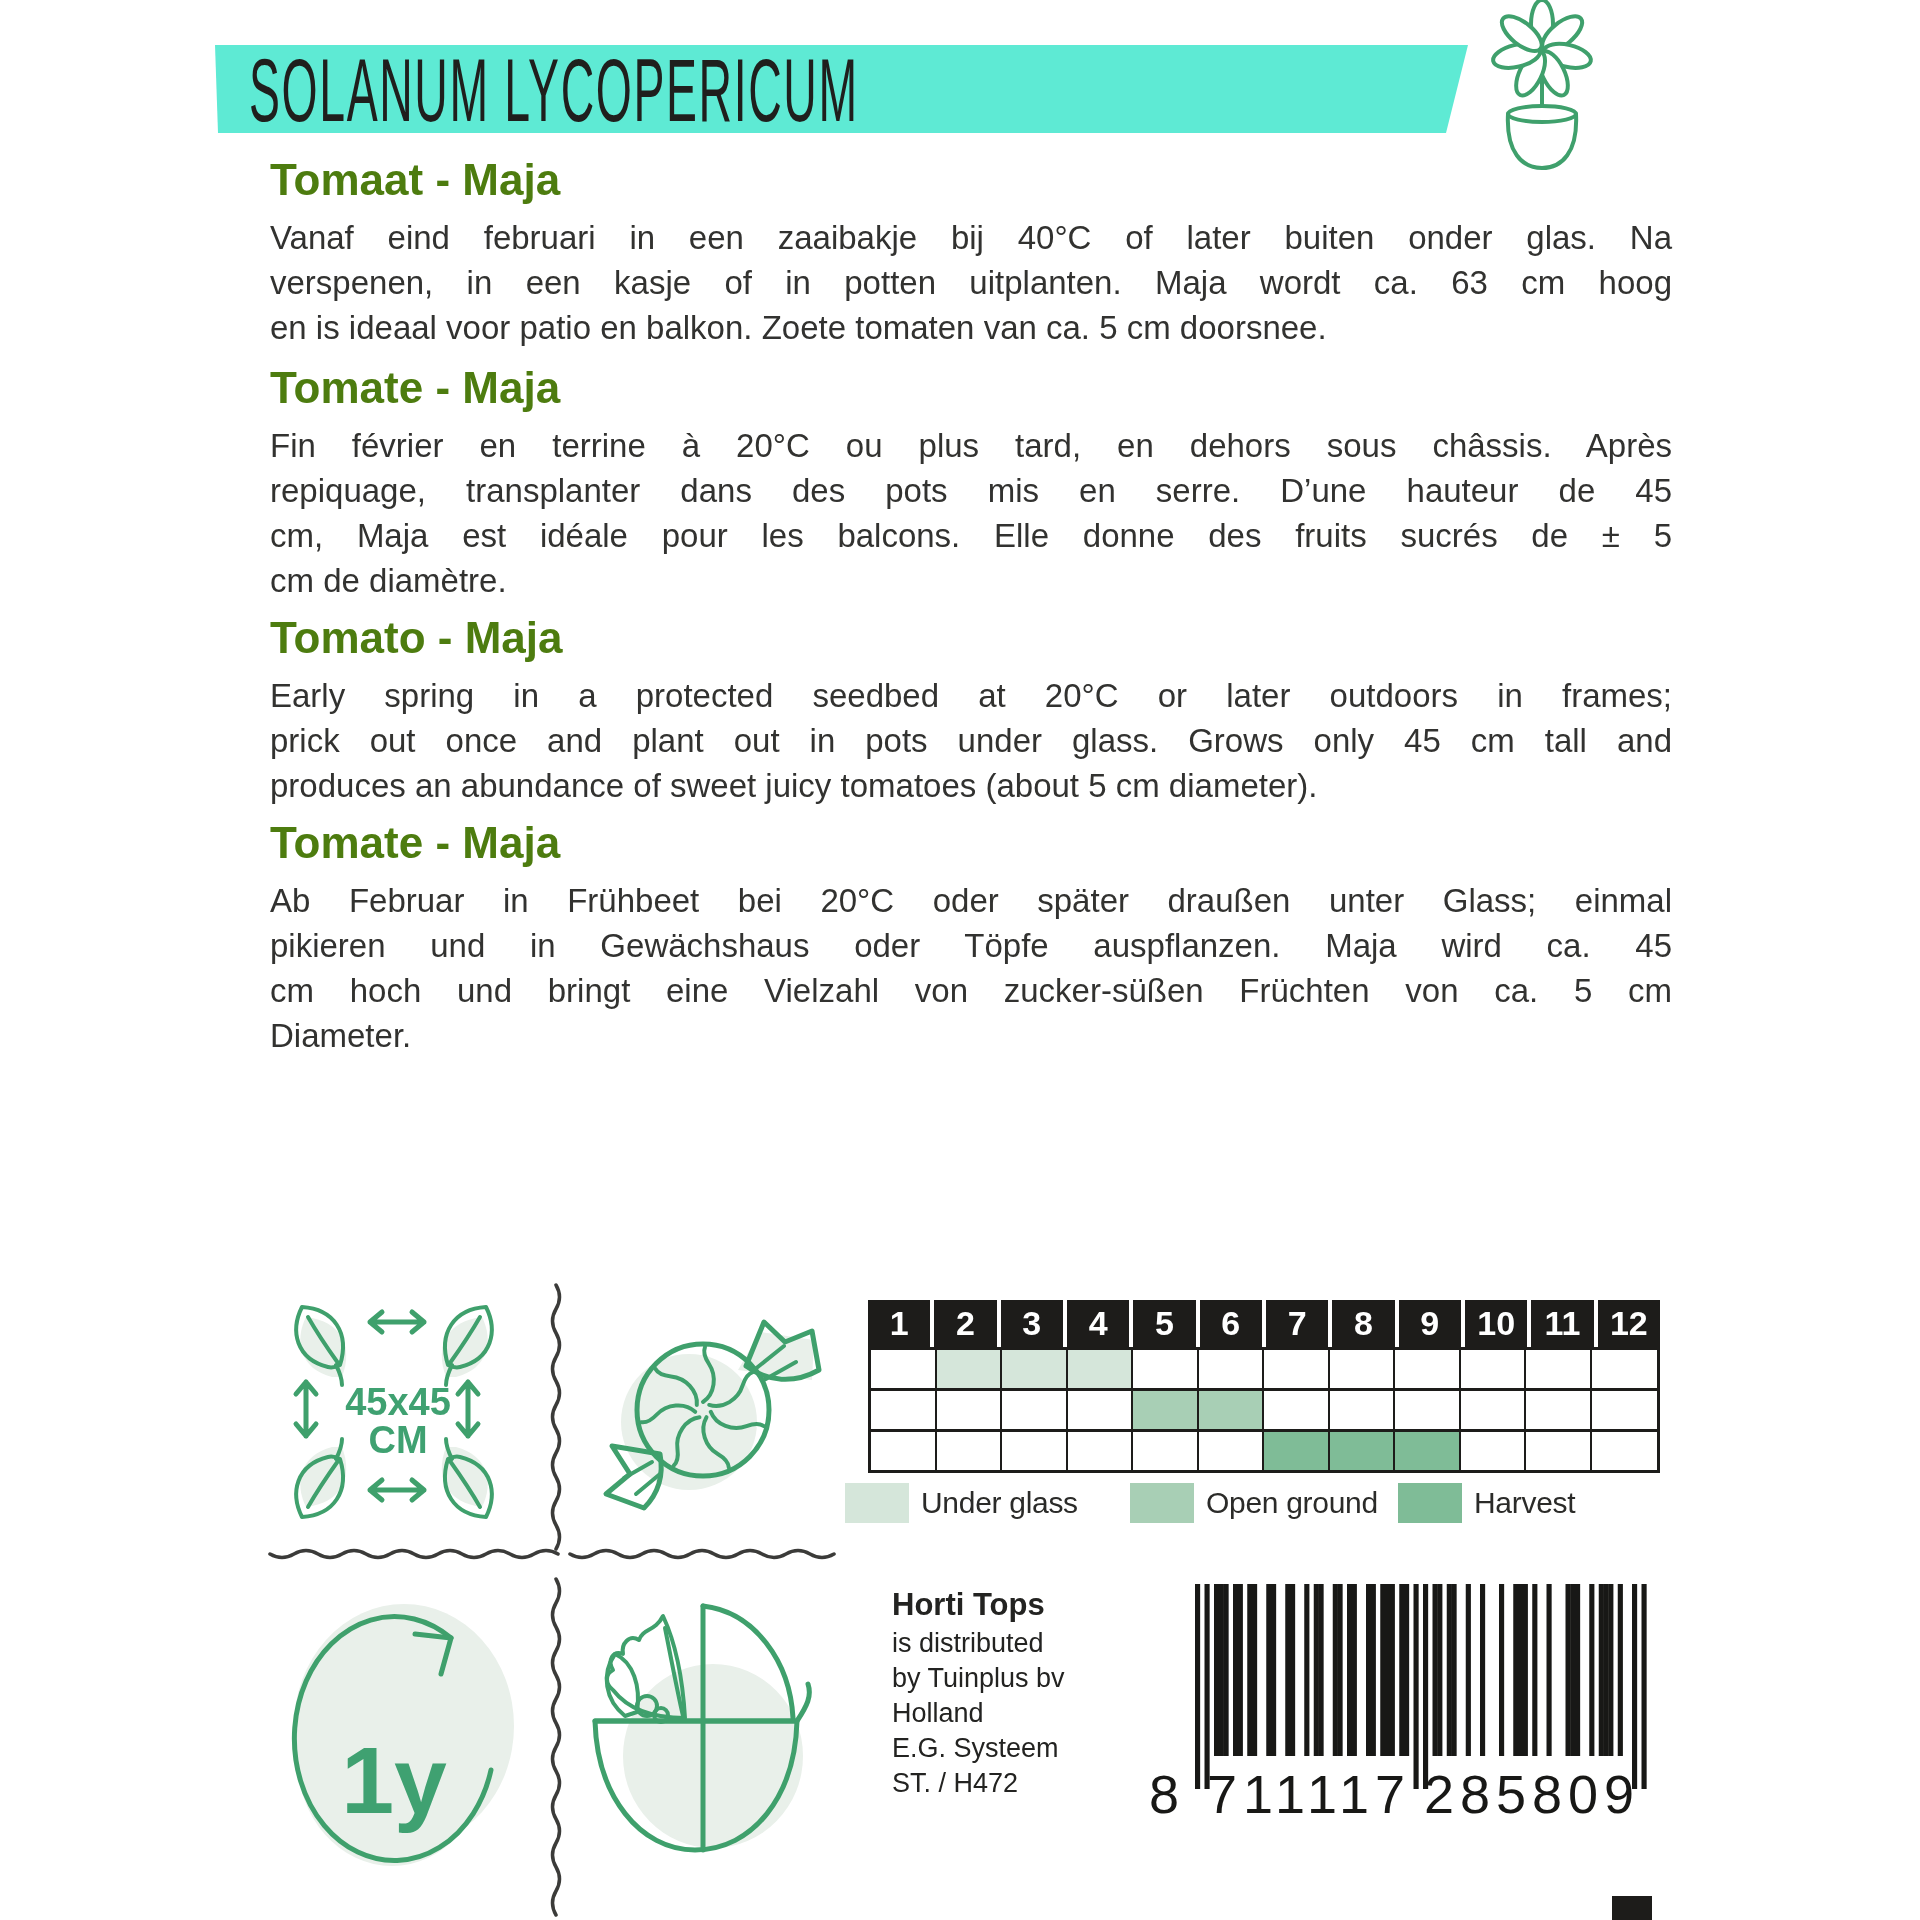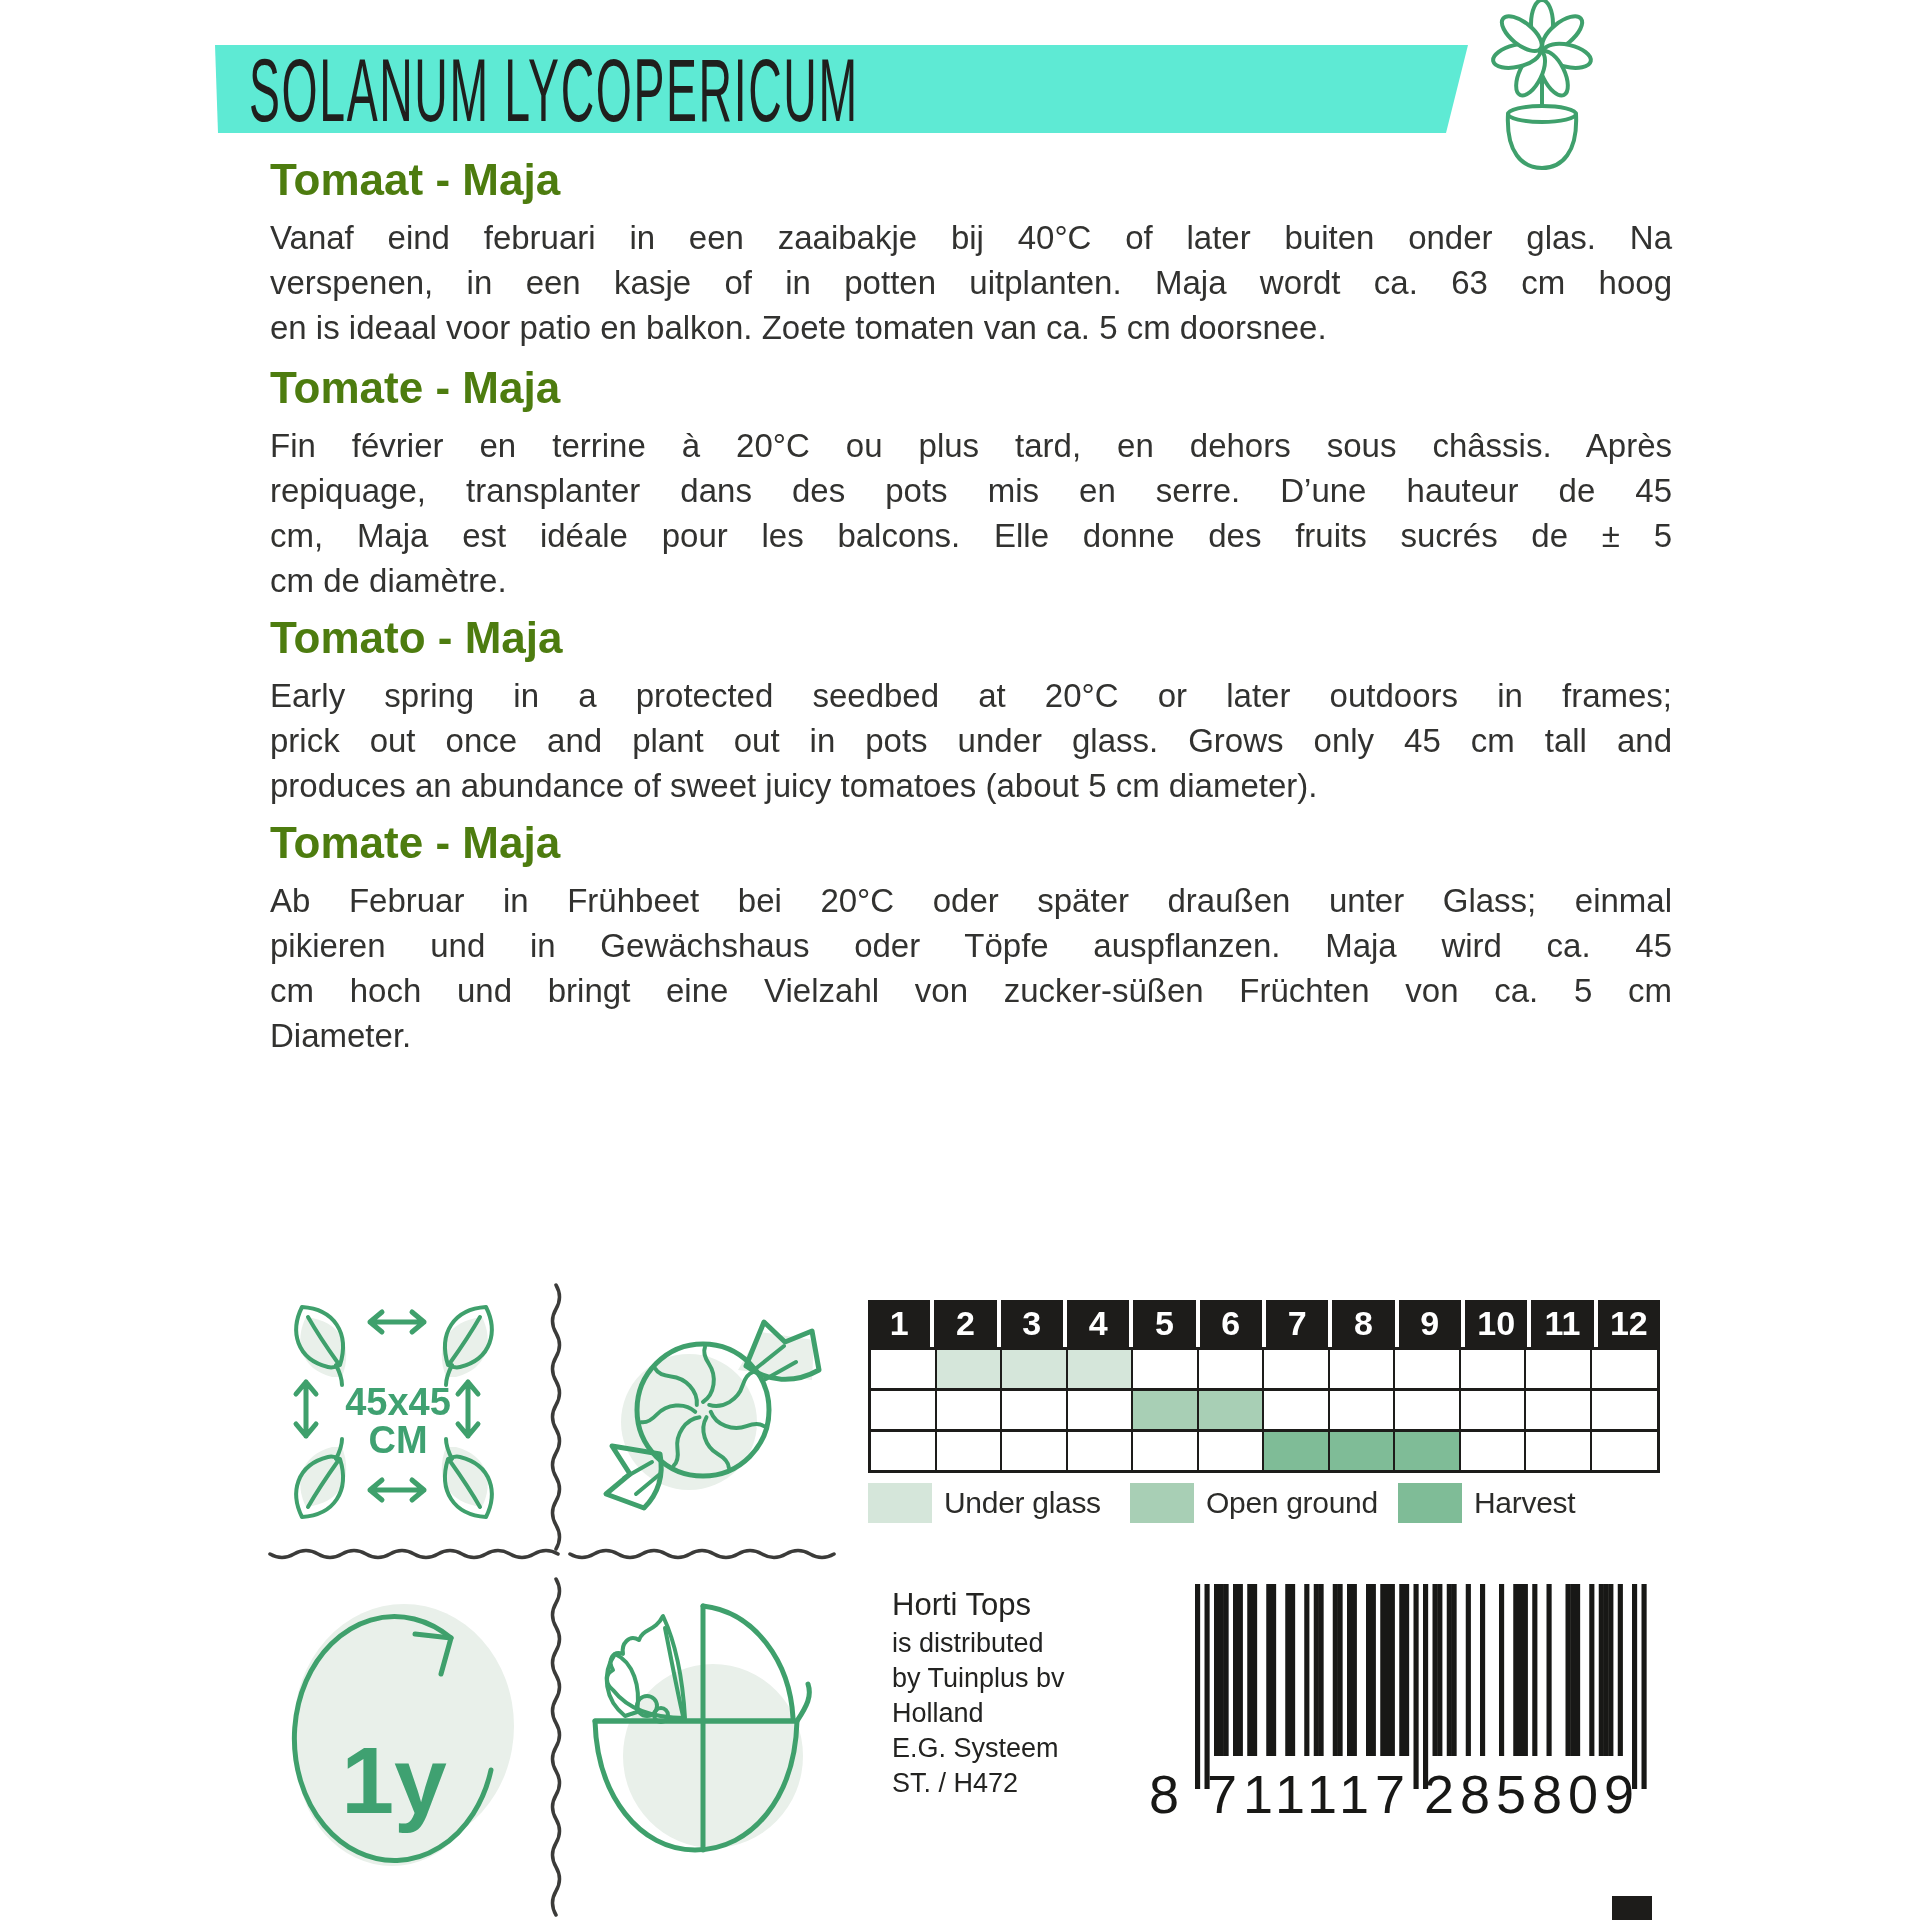--- a/index.html
+++ b/index.html
@@ -34,21 +34,21 @@
   .cal-row + .cal-row{border-top:3px solid #1d1c1a;}
   .cal-cell{border-right:2px solid #1d1c1a;}
   .cal-cell:last-child{border-right:none;}
 
   .legend-item{position:absolute;top:1483px;display:flex;align-items:center;gap:12px;}
   .legend-swatch{display:inline-block;width:64px;height:40px;}
   .legend-label{font-size:30px;color:#2b2b29;letter-spacing:-0.3px;}
 
   
   .distributor{position:absolute;left:892px;top:1586px;width:300px;color:#232321;}
-  .dist-name{font-size:31px;font-weight:normal;line-height:38px;margin-bottom:2px;}
+  .dist-name{font-size:31px;font-weight:bold;line-height:38px;margin-bottom:2px;}
   .dist-line{font-size:27px;line-height:35px;}
 
   .corner-square{position:absolute;left:1612px;top:1896px;width:40px;height:24px;background:#1d1c1a;}
 
   .gr{stroke:#3fa06c;fill:none;stroke-width:5;stroke-linecap:round;stroke-linejoin:round;}
   .grthin{stroke:#3fa06c;fill:none;stroke-width:4;stroke-linecap:round;stroke-linejoin:round;}
   .halo{fill:#e9f0ea;stroke:none;}
   .wavy{stroke:#3b3b39;stroke-width:3.5;fill:none;stroke-linecap:round;}
   .gtxt{fill:#3fa171;font-weight:bold;}
 </style>
@@ -224,21 +224,21 @@
           <div class="cal-cell" style="background: rgb(127, 188, 151);"></div>
           <div class="cal-cell" style="background: rgb(127, 188, 151);"></div>
           <div class="cal-cell" style="background: rgb(127, 188, 151);"></div>
           <div class="cal-cell"></div>
           <div class="cal-cell"></div>
           <div class="cal-cell"></div>
         </div>
       </div>
   </div>
   <div id="legend">
-      <div class="legend-item" style="left: 868px;">
+      <div class="legend-item" style="left: 845px;">
         <span class="legend-swatch" style="background: rgb(213, 230, 218);"></span>
         <span class="legend-label">Under glass</span>
       </div>
       <div class="legend-item" style="left: 1130px;">
         <span class="legend-swatch" style="background: rgb(168, 207, 181);"></span>
         <span class="legend-label">Open ground</span>
       </div>
       <div class="legend-item" style="left: 1398px;">
         <span class="legend-swatch" style="background: rgb(127, 188, 151);"></span>
         <span class="legend-label">Harvest</span>

